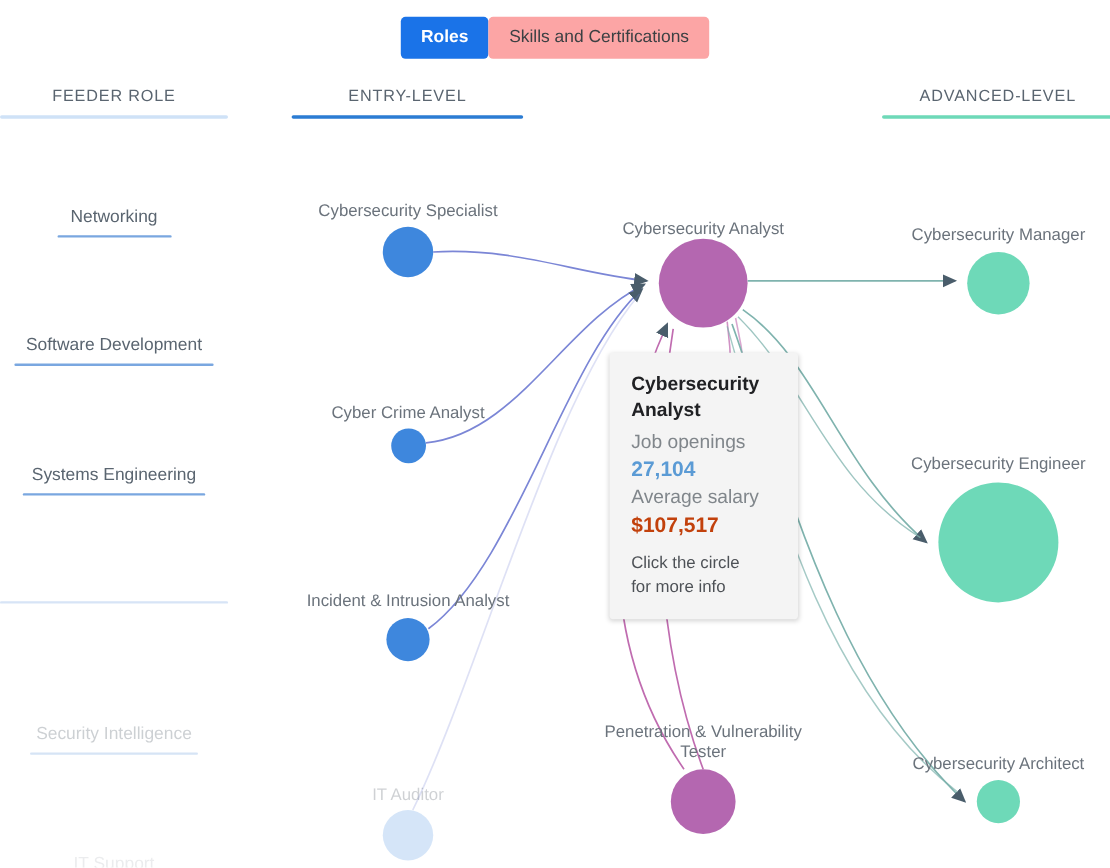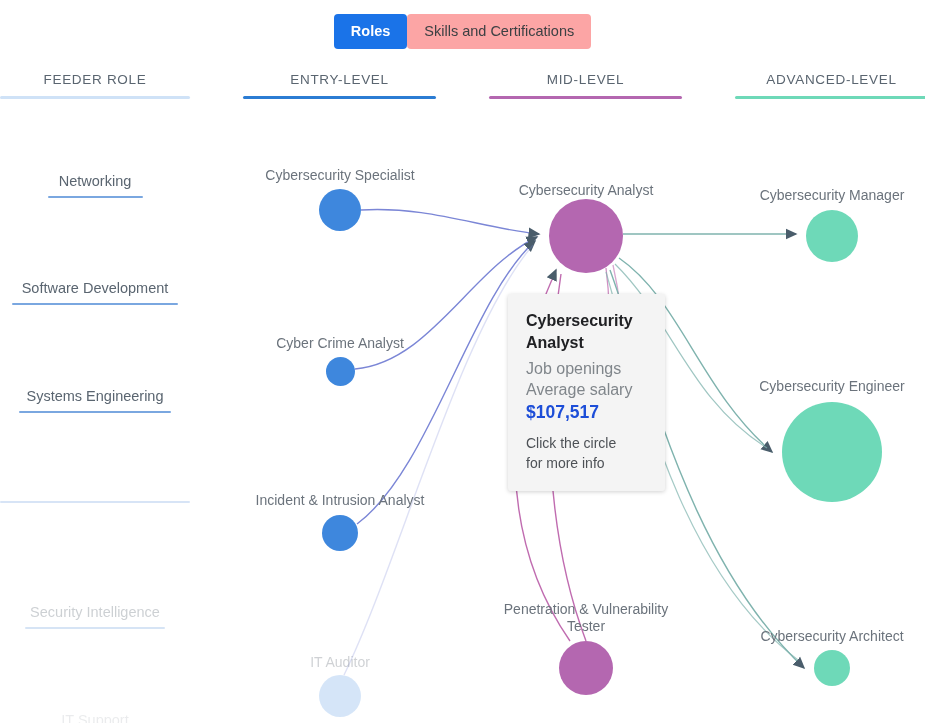--- a/index.html
+++ b/index.html
@@ -66,45 +66,41 @@
     background: #f4f4f4; border-radius: 3px;
     box-shadow: 0 1px 4px rgba(0,0,0,0.18);
     padding: 16px 18px 18px 18px; width: 157px;
   }
   .tt-title {
     font-size: 16px; font-weight: bold; color: #202124;
     line-height: 22px; margin-bottom: 4px;
   }
   .tt-key { font-size: 16px; color: #80868b; line-height: 21px; }
   .tt-openings { font-size: 17.5px; font-weight: bold; color: #5b9bd5; line-height: 25px; }
-  .tt-salary { font-size: 17.5px; font-weight: bold; color: #1d4ed8; line-height: 25px; }
+  .tt-salary { font-size: 17.5px; font-weight: bold; color: #c2410c; line-height: 25px; }
   .tt-hint { font-size: 14px; color: #4d5156; line-height: 20px; margin-top: 8px; }
 </style>
 </head>
 <body>
 
 <div id="app">
 
   <div class="toggle-bar">
     <button class="toggle-btn active">Roles</button>
     <button class="toggle-btn inactive">Skills and Certifications</button>
   </div>
 
   <div class="columns">
     <div class="col-head" id="col0" style="left: 0px; width: 190px;">
       <div class="col-title">FEEDER ROLE</div>
       <div class="col-rule" id="rule0" style="background: rgb(207, 226, 247);"></div>
     </div>
     <div class="col-head" id="col1" style="left: 243px; width: 193px;">
       <div class="col-title">ENTRY-LEVEL</div>
       <div class="col-rule" id="rule1" style="background: rgb(43, 124, 211);"></div>
-    </div>
-    <div class="col-head" id="col2" style="left: 489px; width: 193px;">
-      <div class="col-title">MID-LEVEL</div>
-      <div class="col-rule" id="rule2" style="background: rgb(180, 103, 176);"></div>
     </div>
     <div class="col-head" id="col3" style="left: 735px; width: 193px;">
       <div class="col-title">ADVANCED-LEVEL</div>
       <div class="col-rule" id="rule3" style="background: rgb(110, 217, 184);"></div>
     </div>
   </div>
 
   <div class="feeder-list" id="feeder-list">
       <div class="feeder-item" style="position: absolute; top: 32px; opacity: 1;"><div class="feeder-label">Networking</div><div class="feeder-rule" style="width: 50%;"></div></div>
       <div class="feeder-item" style="position: absolute; top: 139px; opacity: 1;"><div class="feeder-label">Software Development</div><div class="feeder-rule" style="width: 87%;"></div></div>
@@ -160,19 +156,20 @@
       <div class="node-circle" style="left: 806px; top: 210px; width: 52px; height: 52px; background: rgb(110, 217, 184); opacity: 1;"></div>
       <div class="node-label" style="left: 832px; top: 378px; opacity: 1;">Cybersecurity Engineer</div>
       <div class="node-circle" style="left: 782px; top: 402px; width: 100px; height: 100px; background: rgb(110, 217, 184); opacity: 1;"></div>
       <div class="node-label" style="left: 832px; top: 628px; opacity: 1;">Cybersecurity Architect</div>
       <div class="node-circle" style="left: 814px; top: 650px; width: 36px; height: 36px; background: rgb(110, 217, 184); opacity: 1;"></div>
     </div>
 
   <div class="tooltip" id="tooltip" style="left: 508px; top: 294px; width: 157px;">
     <div class="tt-title">Cybersecurity Analyst</div>
     <div class="tt-key">Job openings</div>
+    <div class="tt-openings">27,104</div>
     <div class="tt-key">Average salary</div>
     <div class="tt-salary">$107,517</div>
     <div class="tt-hint" id="tt-hint" style="white-space: pre;">Click the circle
 for more info</div>
   </div>
 
 </div>
 
 </body></html>

